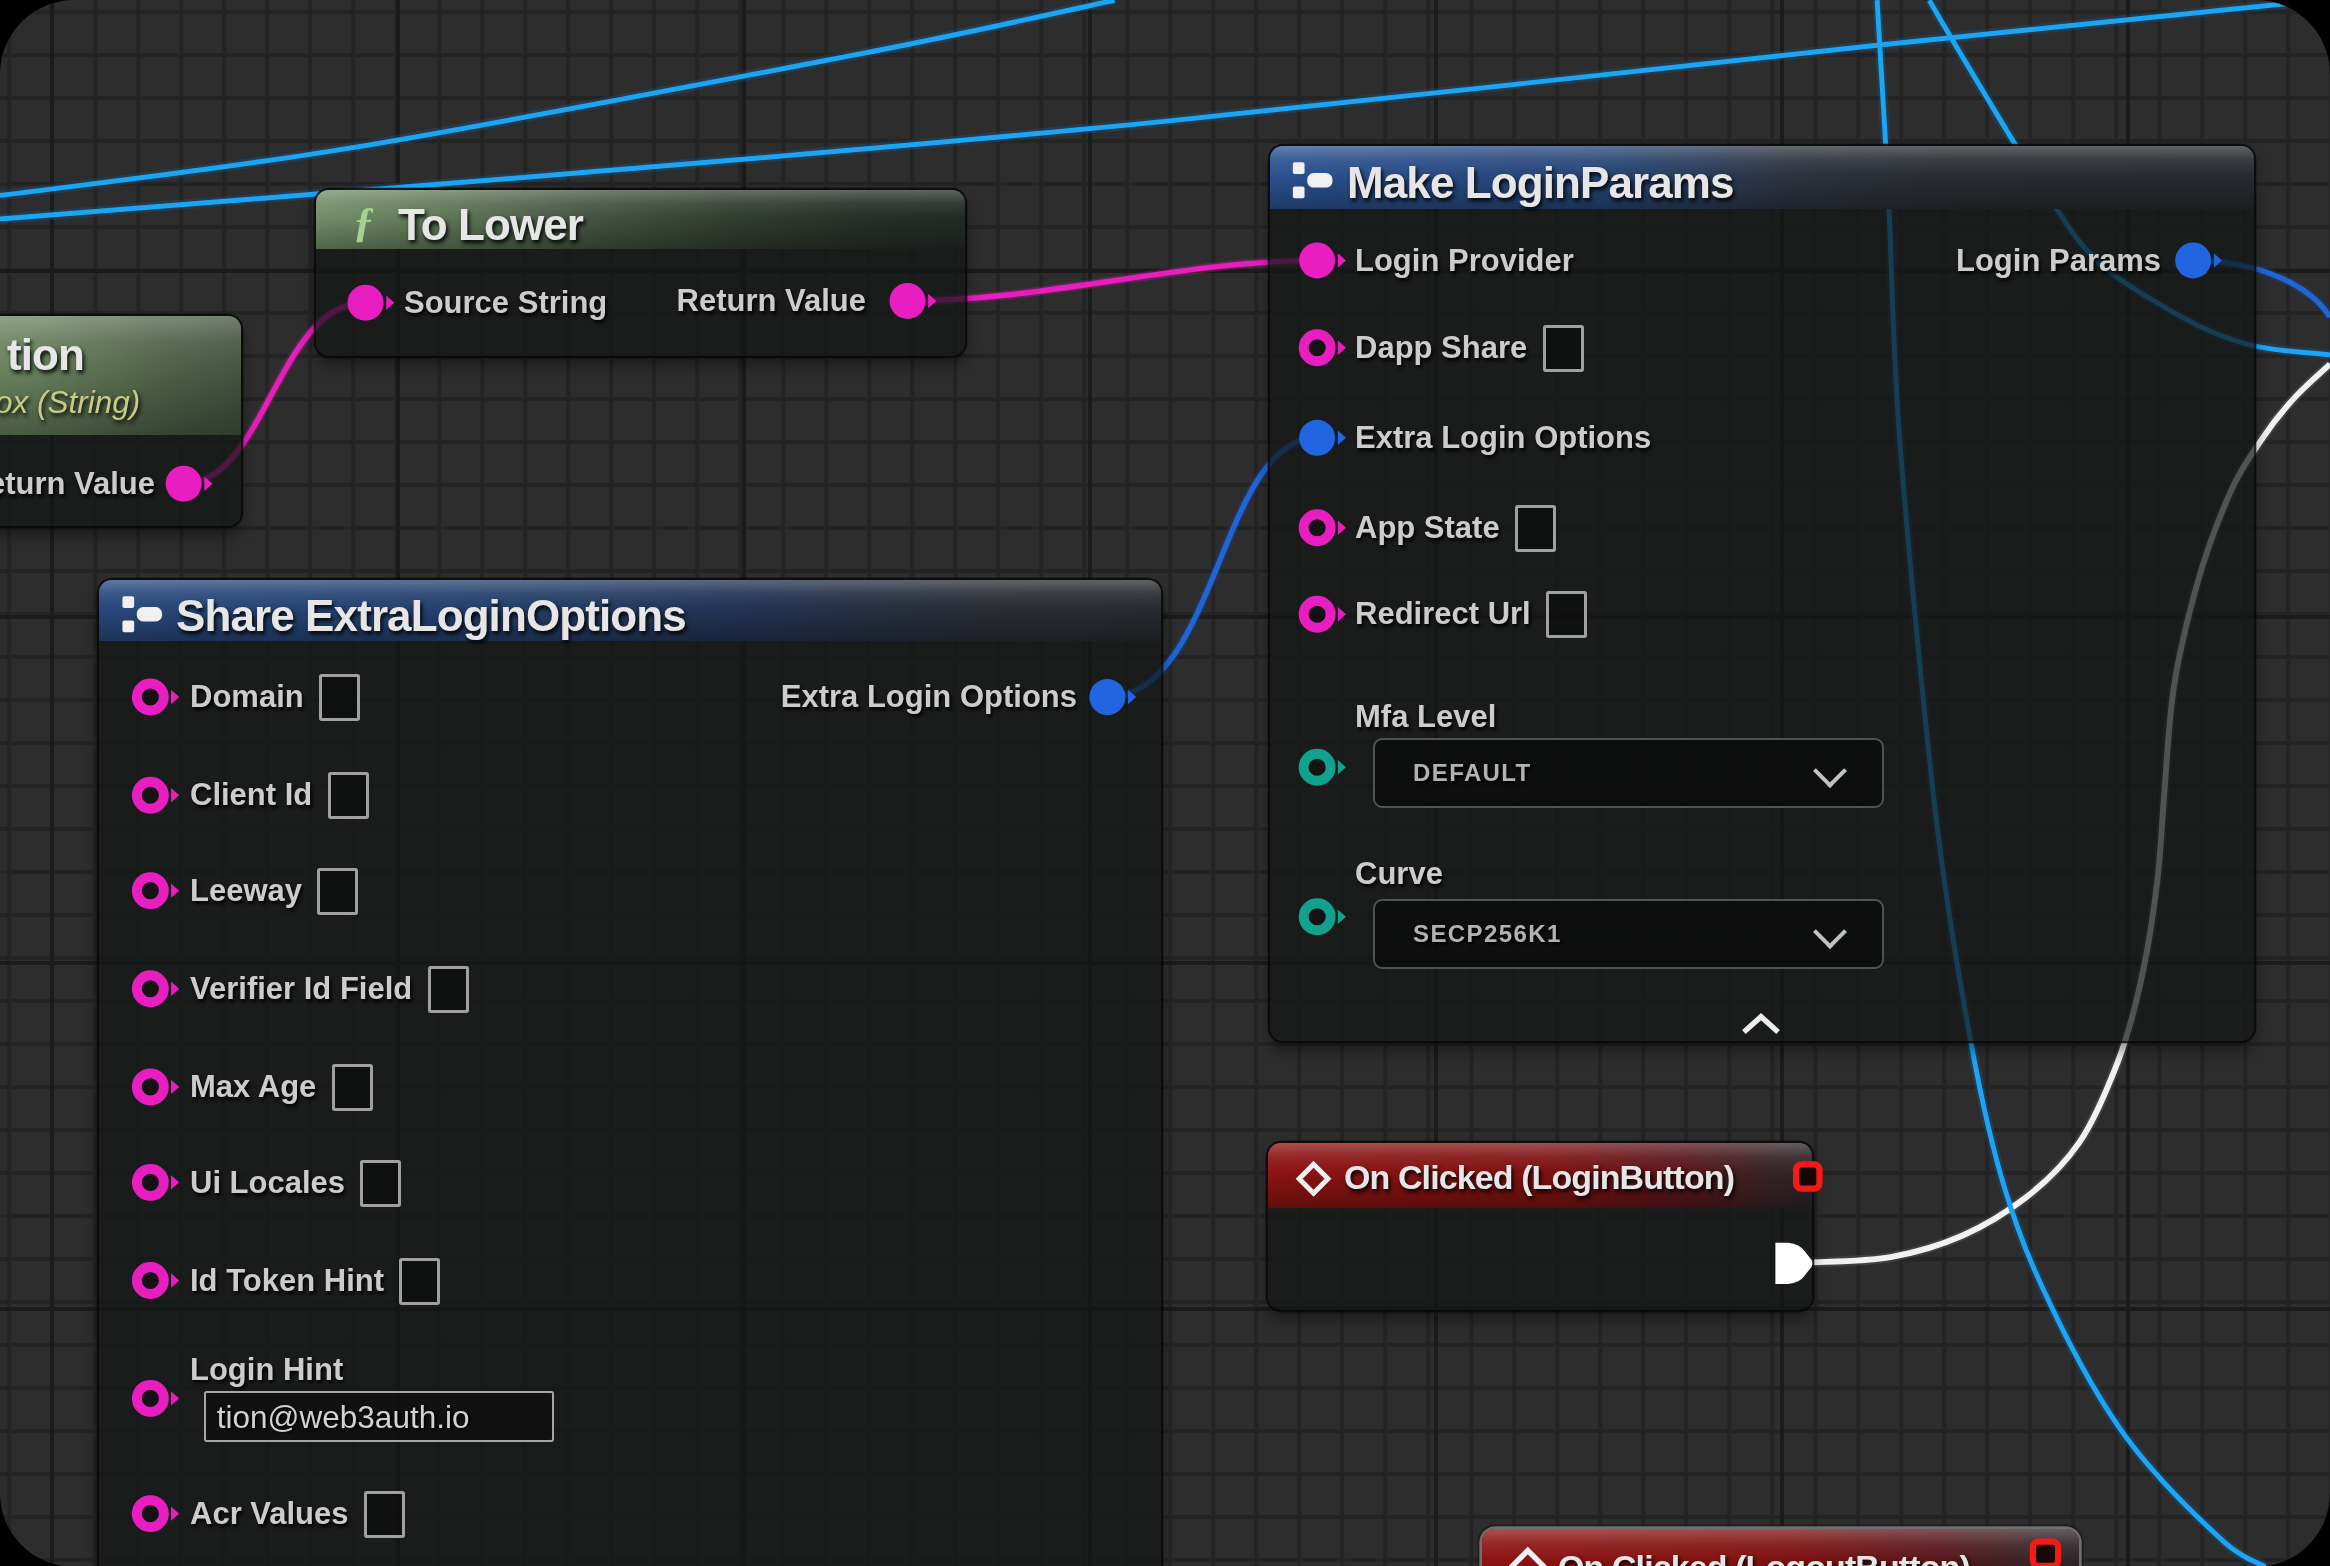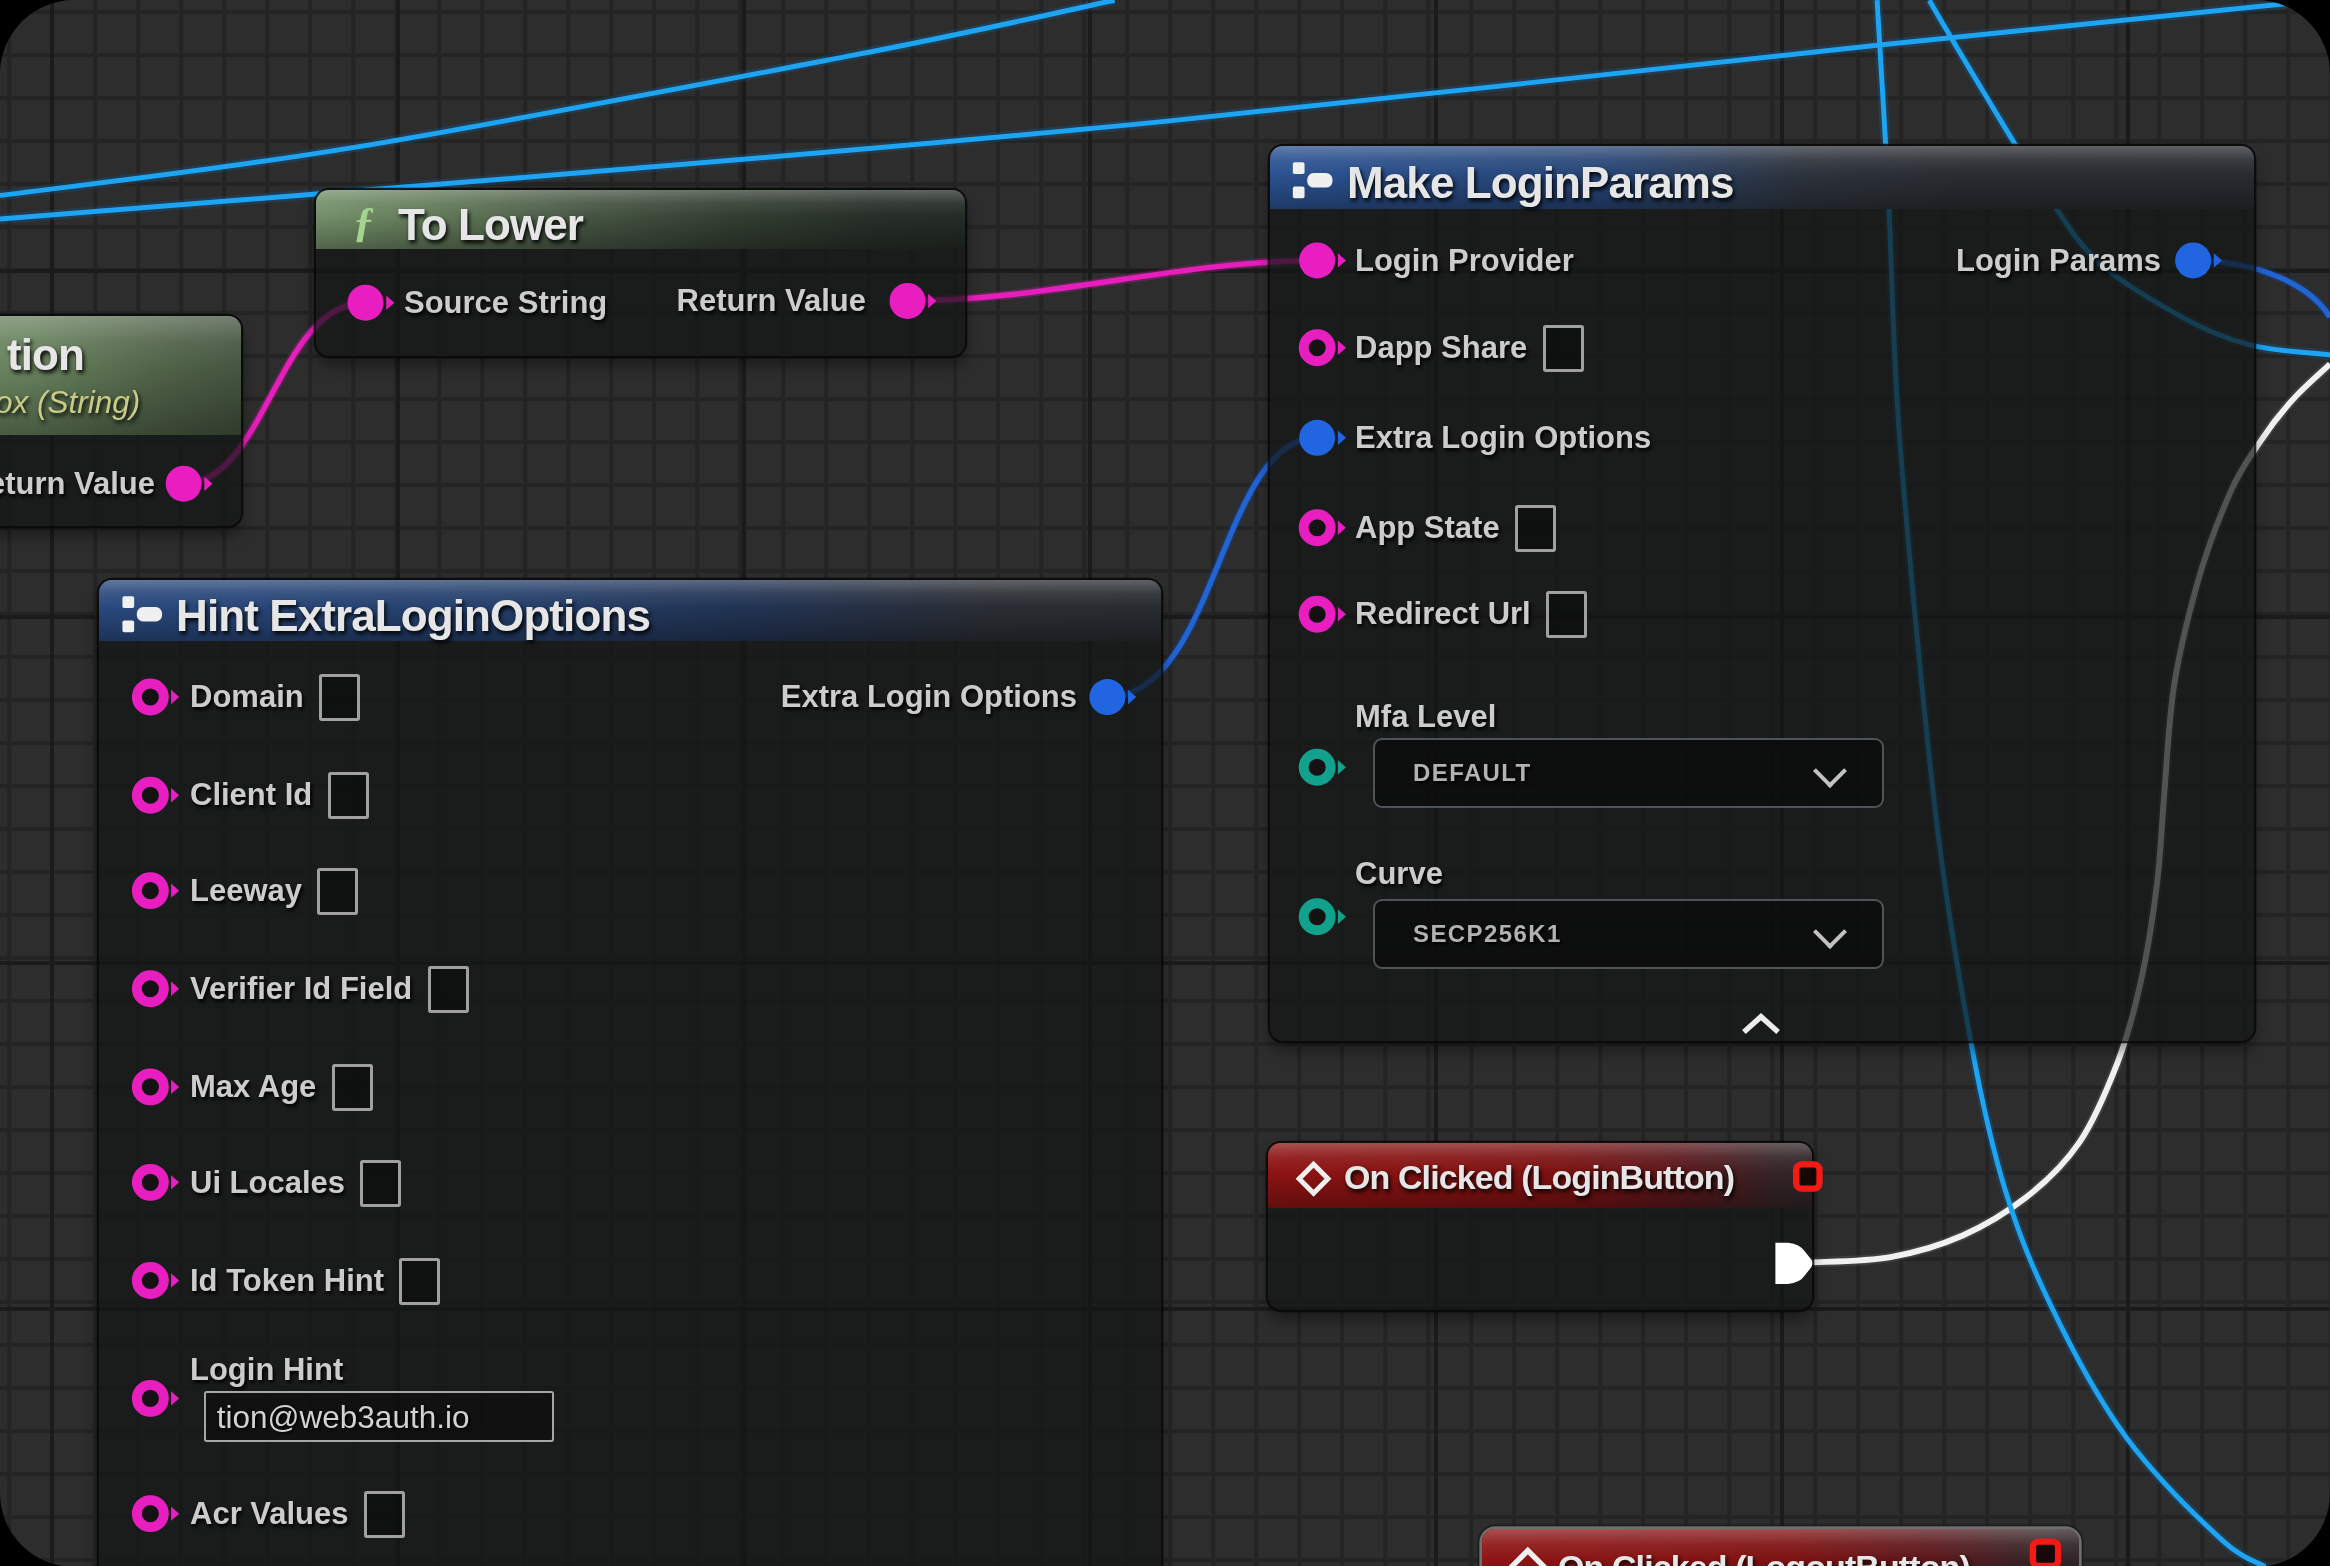--- a/index.html
+++ b/index.html
@@ -94,21 +94,21 @@
         </div>
       <div class="title" style="left:82px;top:10px;">To Lower</div>
       <div class="row" style="left:88px;top:84px;">Source String</div>
       <div class="row out" style="right:99px;top:82px;">Return Value</div>
     </div>
 
     <div class="node" style="left:99px;top:580px;width:1062px;height:1044px;">
       <div class="hdr blue" style="height:61px;background:linear-gradient(to right,#29497e 0%,#243f6b 38%,#223352 62%,#2a2d33 84%,#282b30 100%);">
           <div class="gloss"></div>
         </div>
-      <div class="title" style="left:77px;top:10.8px;">Hint ExtraLoginOptions</div>
+      <div class="title" style="left:77px;top:10.8px;">Share ExtraLoginOptions</div>
       <div class="row" style="left:91px;top:88px;">Domain<span class="cb"></span></div>
       <div class="row" style="left:91px;top:186px;">Client Id<span class="cb"></span></div>
       <div class="row" style="left:91px;top:282px;">Leeway<span class="cb"></span></div>
       <div class="row" style="left:91px;top:380px;">Verifier Id Field<span class="cb"></span></div>
       <div class="row" style="left:91px;top:478px;">Max Age<span class="cb"></span></div>
       <div class="row" style="left:91px;top:574px;">Ui Locales<span class="cb"></span></div>
       <div class="row" style="left:91px;top:672px;">Id Token Hint<span class="cb"></span></div>
       <div class="row" style="left:91px;top:761px;">Login Hint</div>
       <div class="fielbox" style="left:105px;top:811px;width:350px;height:51px;">
           <span>tion@web3auth.io</span>

